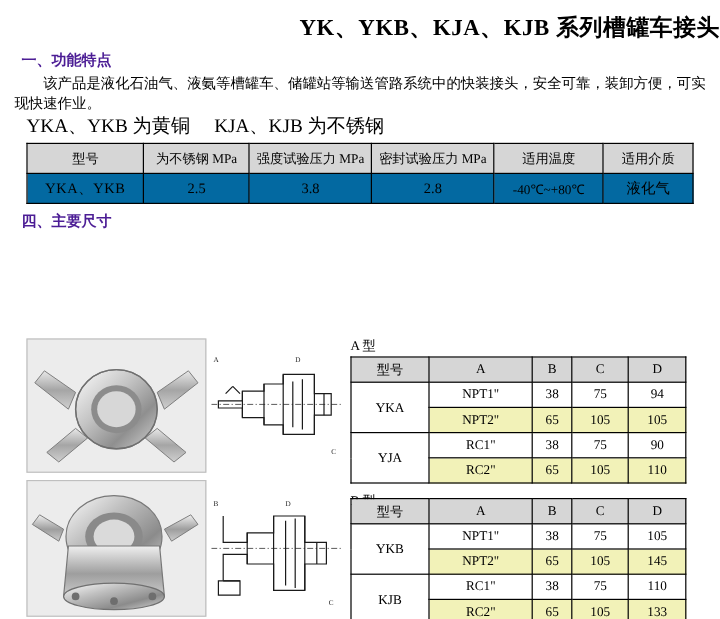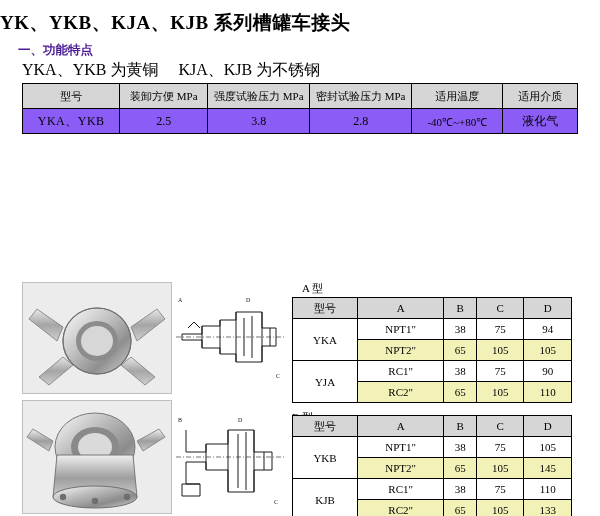--- a/index.html
+++ b/index.html
@@ -7,21 +7,21 @@
     width:600px;height:516px;
     background:#ffffff;
     font-family:"Liberation Serif", serif;
     color:#000;
     position:relative;
     overflow:hidden;
   }
   .page{position:relative;width:600px;height:516px;}
 
   .title{
-    text-align:left;
+    text-align:right;
     font-size:19px;
     font-weight:bold;
     letter-spacing:0.5px;
     margin-top:10px;
     margin-bottom:6px;
     font-family:"Liberation Serif", serif;
   }
 
   .sec-head{
     color:#4c1d95;
@@ -55,21 +55,21 @@
     text-align:center;
     height:24px;
     padding:0 2px;
     font-weight:normal;
   }
   table.spec thead th{
     background:#d6d6d6;
     font-size:11px;
   }
   table.spec tbody td{
-    background:#8b5cf6;
+    background:#0369a1;
     font-size:12px;
   }
   table.spec tbody td.first{
     letter-spacing:0.5px;
   }
 
   
   .sec4{margin-top:6px;}
   .photo{
     position:absolute;
@@ -113,47 +113,49 @@
   svg{display:block;}
 </style>
 </head>
 <body>
 
 <div class="page">
 
   <div class="title">YK、YKB、KJA、KJB 系列槽罐车接头</div>
 
   <div class="sec-head">一、功能特点</div>
+  <div class="para">该产品是液化石油气、液氨等槽罐车、储罐站等输送管路系统中的快装接头，安全可靠，装卸方便，可实现快速作业。</div>
 
   <div class="para2">YKA、YKB 为黄铜     KJA、KJB 为不锈钢</div>
 
 
   <table class="spec">
     <thead>
       <tr>
         <th style="width:100px">型号</th>
-        <th style="width:92px">装卸方便 MPa</th>
+        <th style="width:92px">为不锈钢 MPa</th>
         <th style="width:108px">强度试验压力 MPa</th>
         <th style="width:108px">密封试验压力 MPa</th>
         <th style="width:90px">适用温度</th>
         <th style="width:78px">适用介质</th>
       </tr>
     </thead>
     <tbody>
       <tr>
         <td class="first">YKA、YKB</td>
         <td>2.5</td>
         <td>3.8</td>
         <td>2.8</td>
         <td style="font-size:11px">-40℃~+80℃</td>
         <td>液化气</td>
       </tr>
     </tbody>
   </table>
 
+  <div class="sec-head sec4">四、主要尺寸</div>
 
   <div class="photo" style="left:22px;top:272px;width:148px;height:110px;">
     <svg width="148" height="110" viewBox="0 0 148 110">
       <defs>
         <linearGradient id="gA" x1="0" y1="0" x2="1" y2="1">
           <stop offset="0%" stop-color="#fdfdfd"></stop>
           <stop offset="40%" stop-color="#c4c4c4"></stop>
           <stop offset="70%" stop-color="#8f8f8f"></stop>
           <stop offset="100%" stop-color="#d5d5d5"></stop>
         </linearGradient>
@@ -192,21 +194,21 @@
         <path d="M0 55 L110 55"></path>
       </g>
       <g fill="#1a1a1a" font-size="6" font-family="Liberation Serif, serif">
         <text x="2" y="20">A</text>
         <text x="70" y="20">D</text>
         <text x="100" y="96">C</text>
       </g>
     </svg>
   </div>
 
-  <div class="typelabel" style="left:292px;top:271px;margin-left:10px;">A 型</div>
+  <div class="typelabel" style="left:292px;top:271px;">A 型</div>
 
   <div class="dimbox" style="left:292px;top:287px;">
     <table class="dim">
       <thead>
         <tr>
           <th class="model">型号</th>
           <th>A</th>
           <th>B</th>
           <th>C</th>
           <th>D</th>

